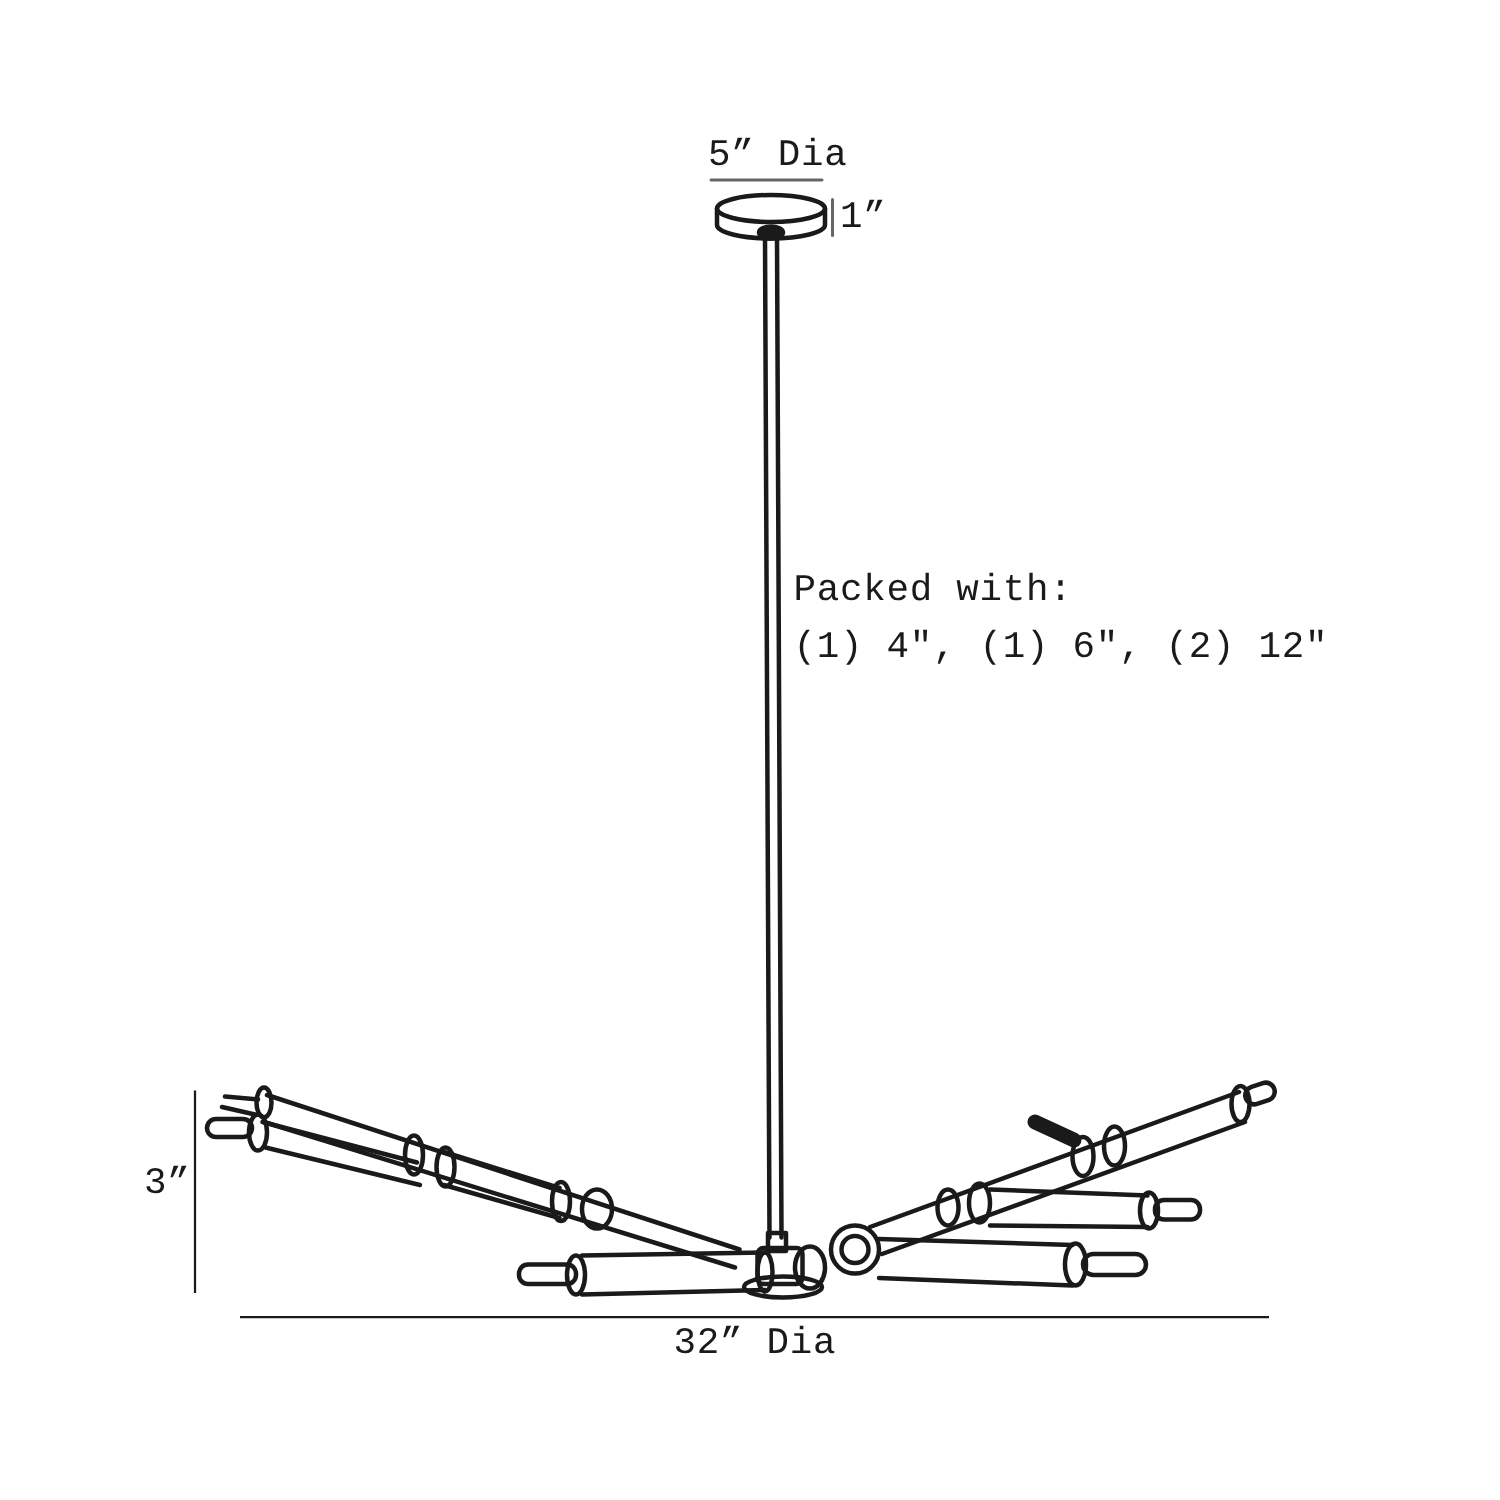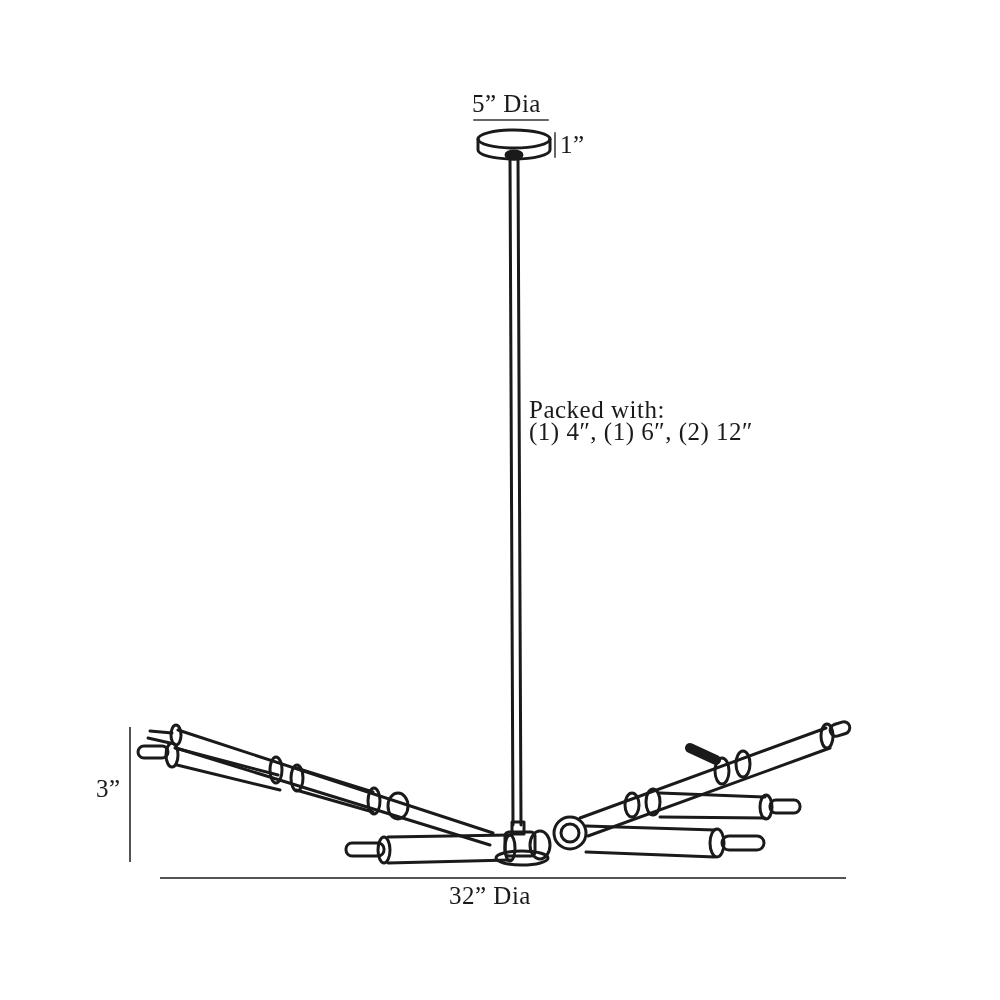--- a/index.html
+++ b/index.html
@@ -1,21 +1,21 @@
 <!DOCTYPE html>
 <html><head>
 <meta charset="utf-8">
 <style>
   html, body { margin: 0; padding: 0; background: #ffffff; }
   body { width: 1000px; height: 1000px; position: relative; overflow: hidden; font-family: "Liberation Sans", "DejaVu Sans", sans-serif; }
   svg { position: absolute; left: 0; top: 0; }
-  .lbl { position: absolute; color: #1a1a1a; font-family: Liberation Serif, serif; font-size: 25px; line-height: 1; white-space: nowrap; letter-spacing: 0.5px; }
+  .lbl { position: absolute; color: #1a1a1a; font-family: Liberation Mono, monospace; font-size: 25px; line-height: 1; white-space: nowrap; letter-spacing: 0.5px; }
   #canopy-dia { left: 472px; top: 91px; }
   #canopy-h { left: 560px; top: 132px; }
-  #packed-1 { left: 529px; top: 381px; margin-top: 16px; }
+  #packed-1 { left: 529px; top: 381px; }
   #packed-2 { left: 529px; top: 419px; text-align: center; }
   #height-lbl { left: 96px; top: 776px; }
   #width-lbl { left: 449px; top: 883px; }
 </style>
 </head>
 <body>
 
 <svg width="1000" height="1000" viewBox="0 0 1000 1000">
   <g fill="none" stroke="#1a1a1a" stroke-width="3" stroke-linecap="round" stroke-linejoin="round">
 

